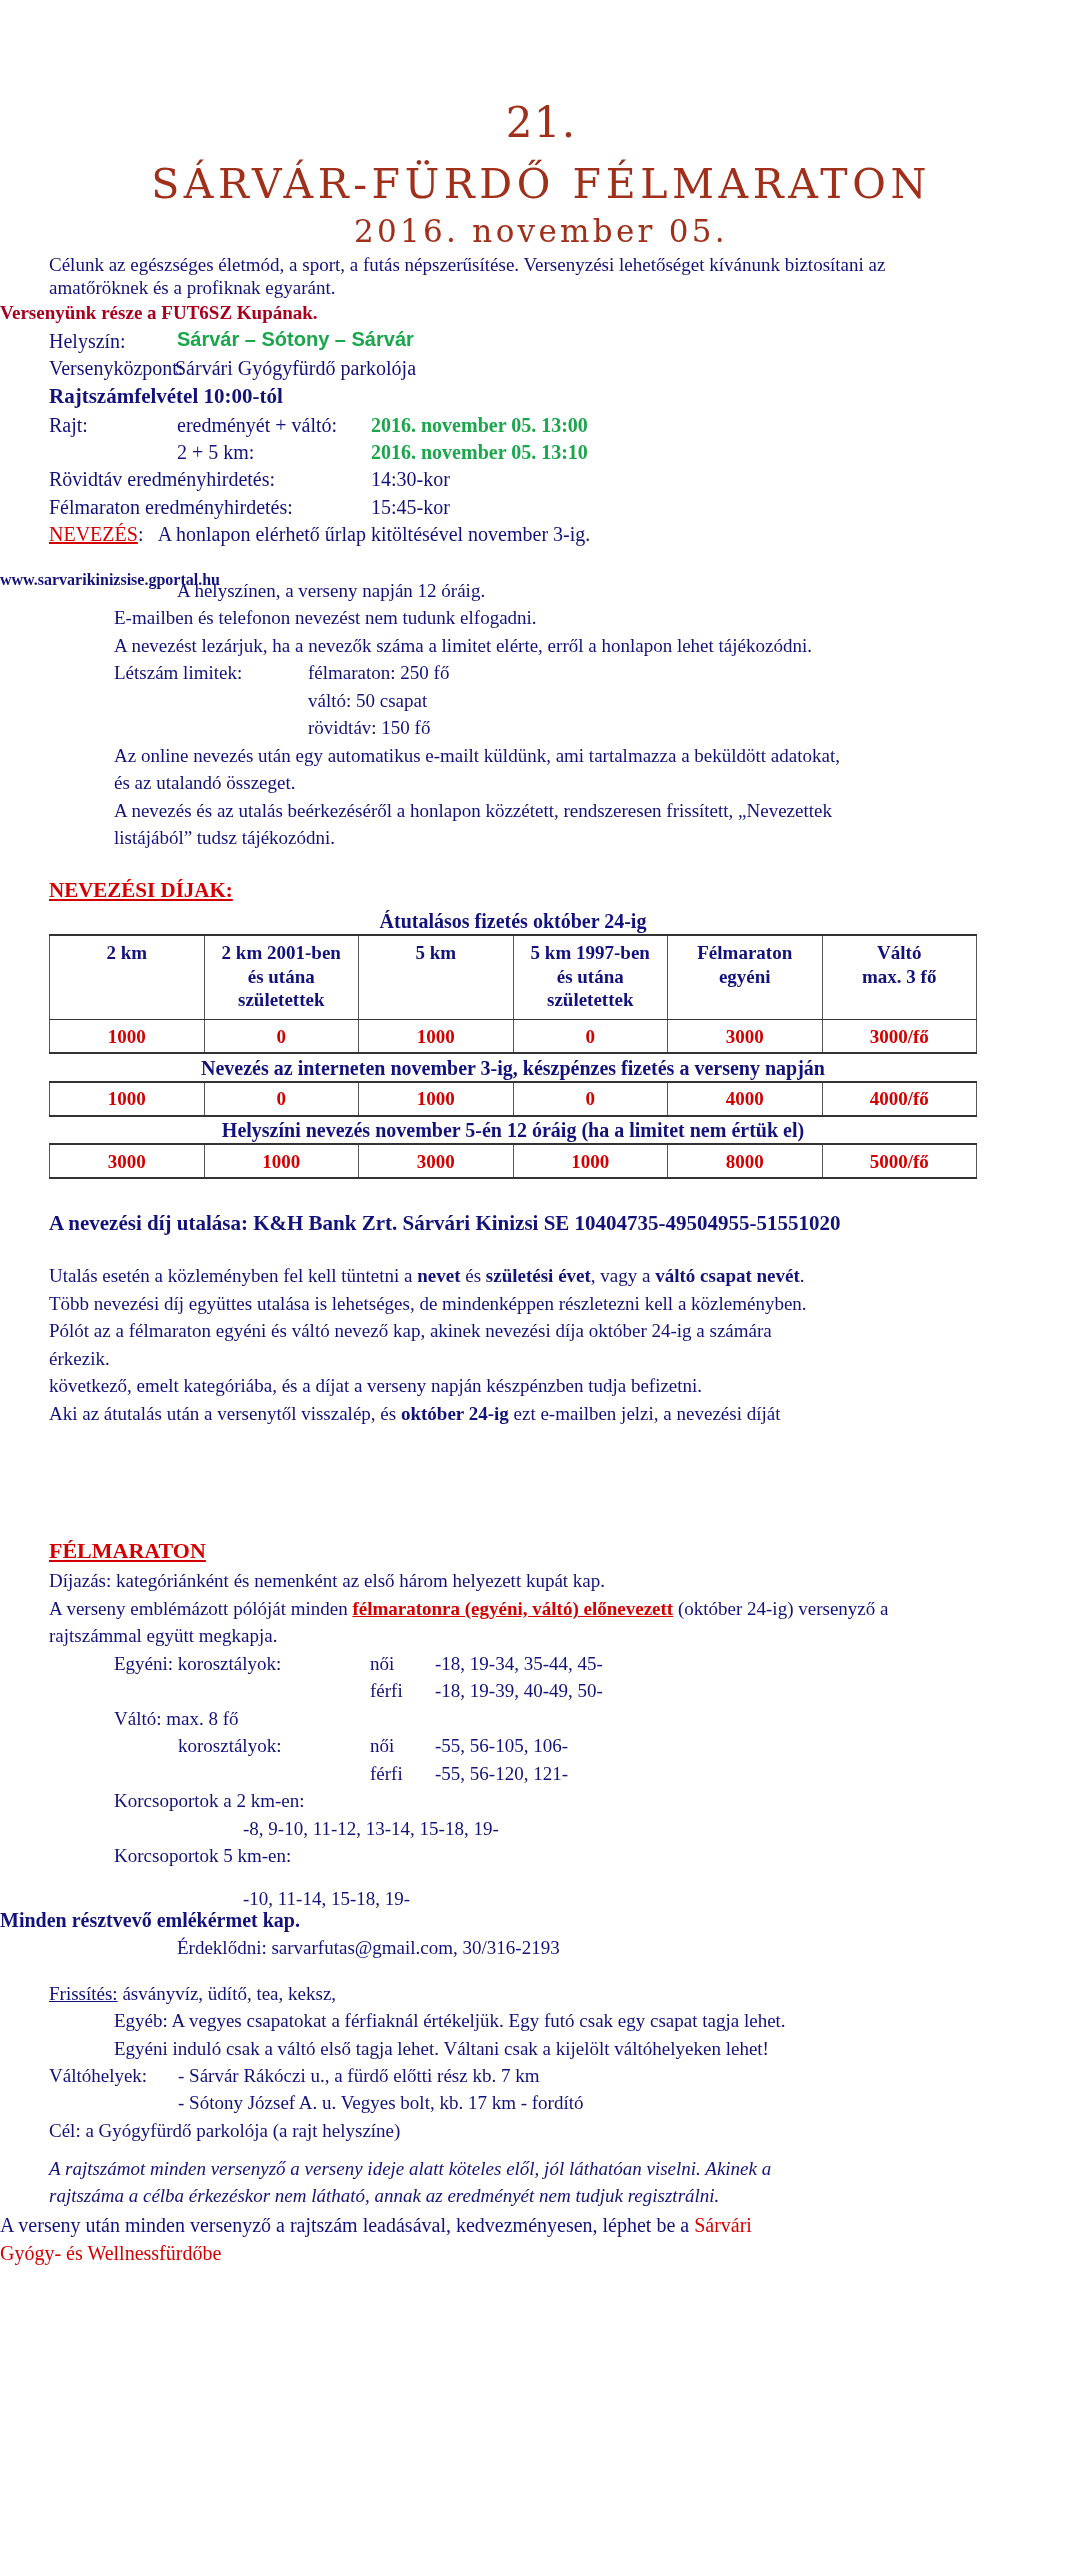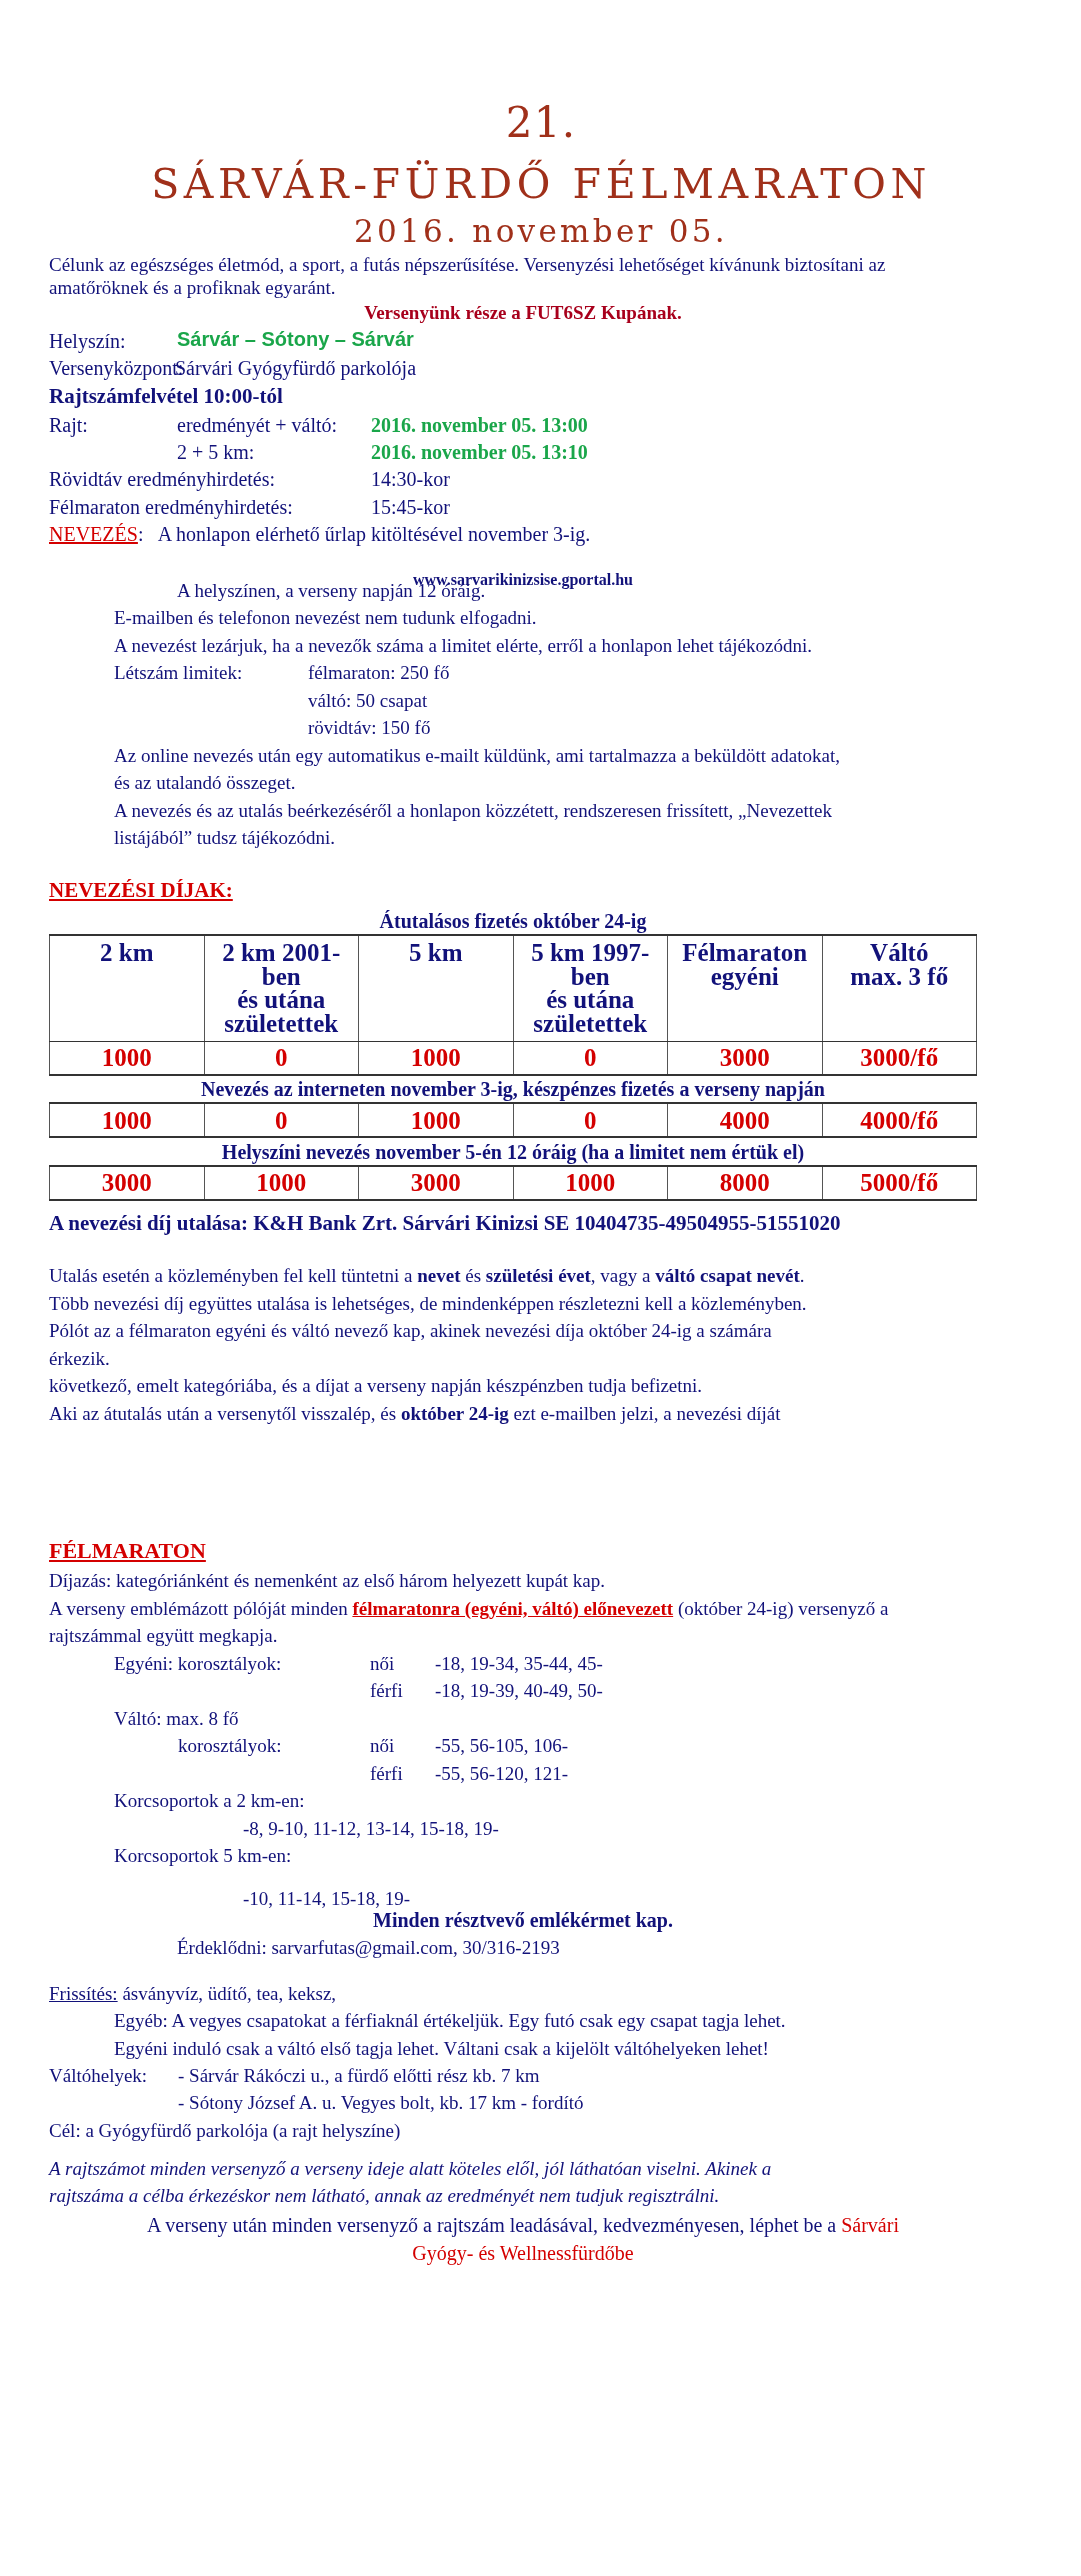--- a/index.html
+++ b/index.html
@@ -15,30 +15,30 @@
   .title-date { top: 213px; font-size: 31px; letter-spacing: 3.3px; }
   .abs { position: absolute; white-space: nowrap; }
   .t { font-size: 19px; line-height: 22px; color: #12127a; }
   .b { font-weight: bold; }
   .green { color: #1aa64a; font-family: "Liberation Sans", sans-serif; font-weight: bold; }
   .green-serif { color: #1aa64a; font-weight: bold; }
   .darkred { color: #a8001c; font-weight: bold; }
   .red { color: #d40000; }
   .red-u { color: #d40000; text-decoration: underline; font-weight: bold; }
   .u { text-decoration: underline; }
-  .center { left: 0; width: 1046px; text-align: center; }
+  .center { left: 0; width: 1046px; text-align: left; }
   .para { position: absolute; left: 49px; width: 1008px; font-size: 19px; line-height: 27.5px; color: #12127a; }
   .para p { margin: 0; }
 
   
   .fee-wrap { position: absolute; left: 49px; top: 909px; width: 928px; }
   .fee-caption { text-align: center; font-weight: bold; font-size: 20px; line-height: 25px; color: #12127a; }
   table.fee { width: 928px; border-collapse: collapse; table-layout: fixed; }
   table.fee td { border-left: 0.7px solid #555; border-right: 0.7px solid #555; text-align: center;
-                 font-weight: bold; font-size: 25px; line-height: 23.6px; vertical-align: top; padding: 5.2px 2.6px; margin-top: 14px; }
+                 font-weight: bold; font-size: 19px; line-height: 23.6px; vertical-align: top; padding: 5.2px 2.6px; margin-top: 14px; }
   table.fee tr.head td { color: #12127a; height: 73px; border-top: 2px solid #333; border-bottom: 1.3px solid #333; }
   table.fee tr.val td { color: #d40000; height: 23.6px; border-bottom: 2px solid #333; padding: 4.6px 2.6px 3.9px; }
   table.fee tr.val.first td { border-top: 0; }
   table.fee tr.val.topb td { border-top: 2px solid #333; }
 
   .section-title { font-size: 22px; font-weight: bold; color: #d40000; text-decoration: underline; }
 </style>
 </head>
 <body>
 

